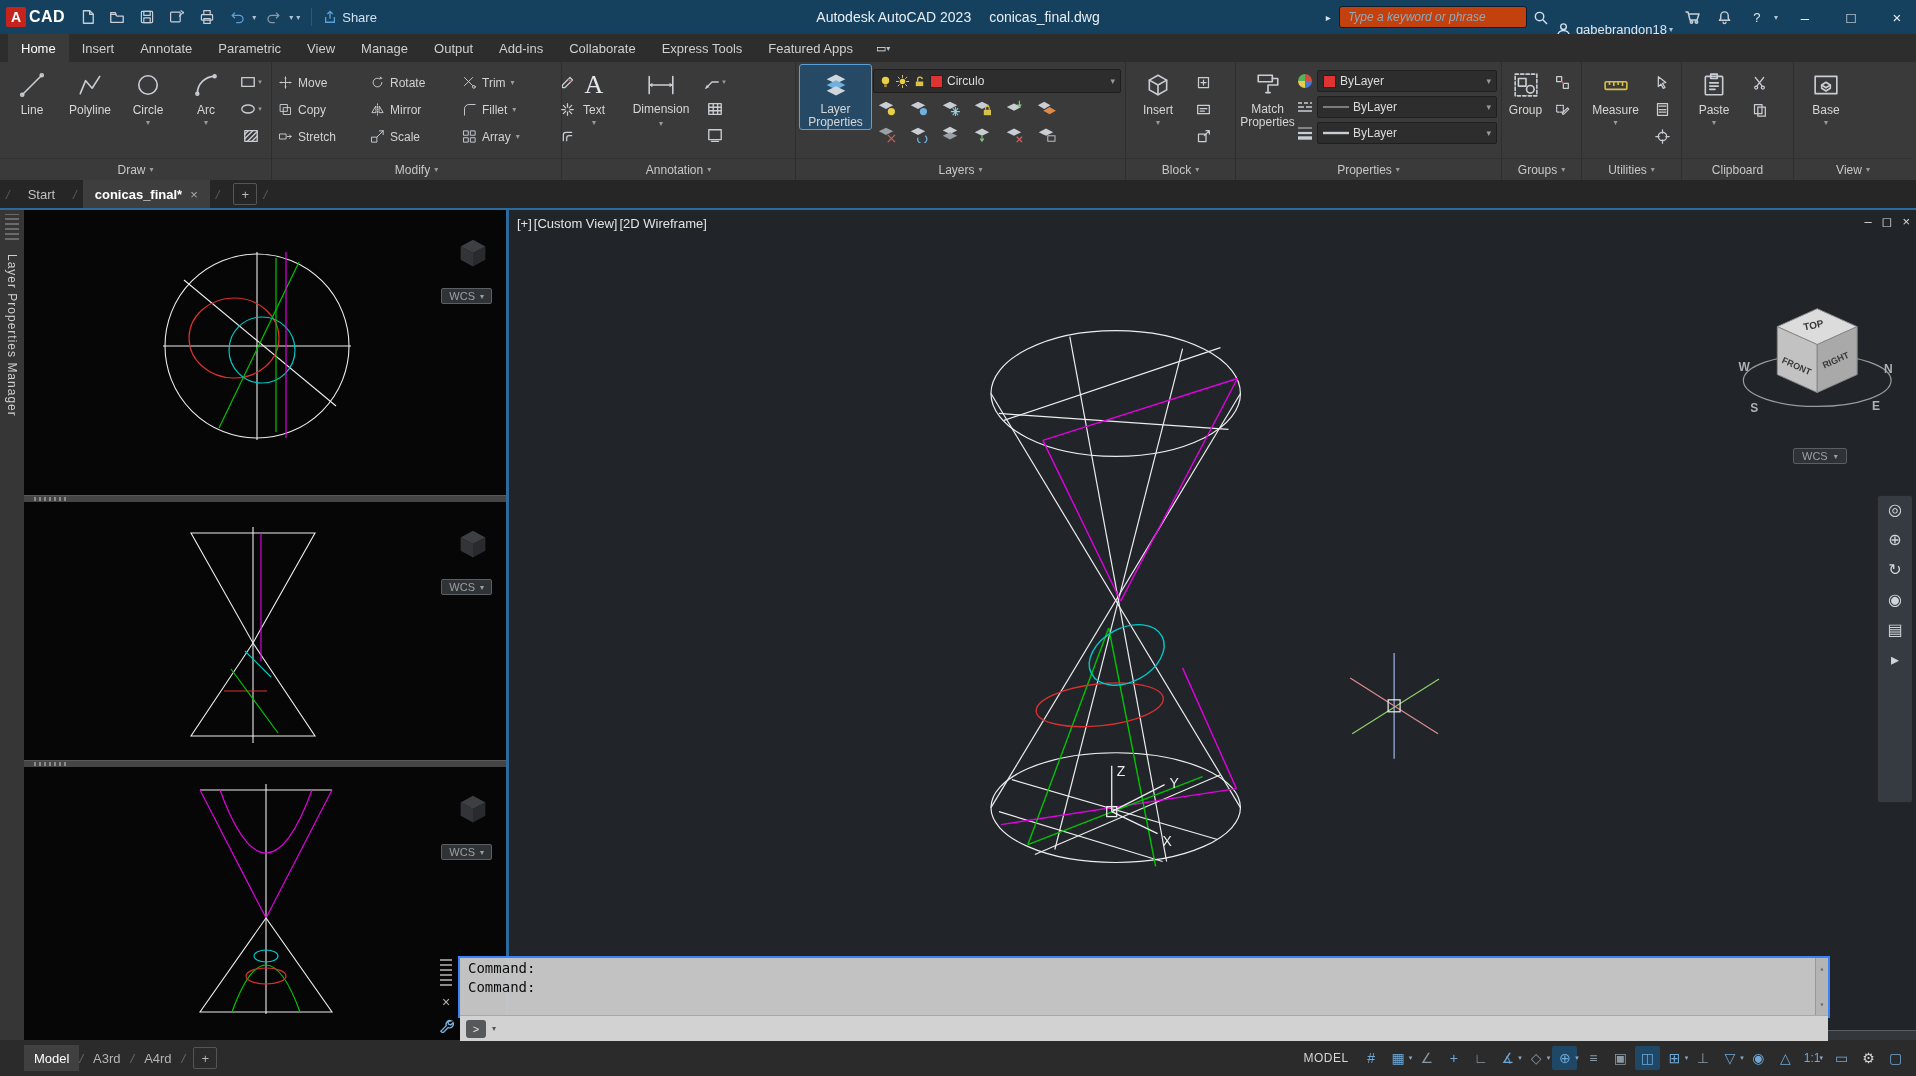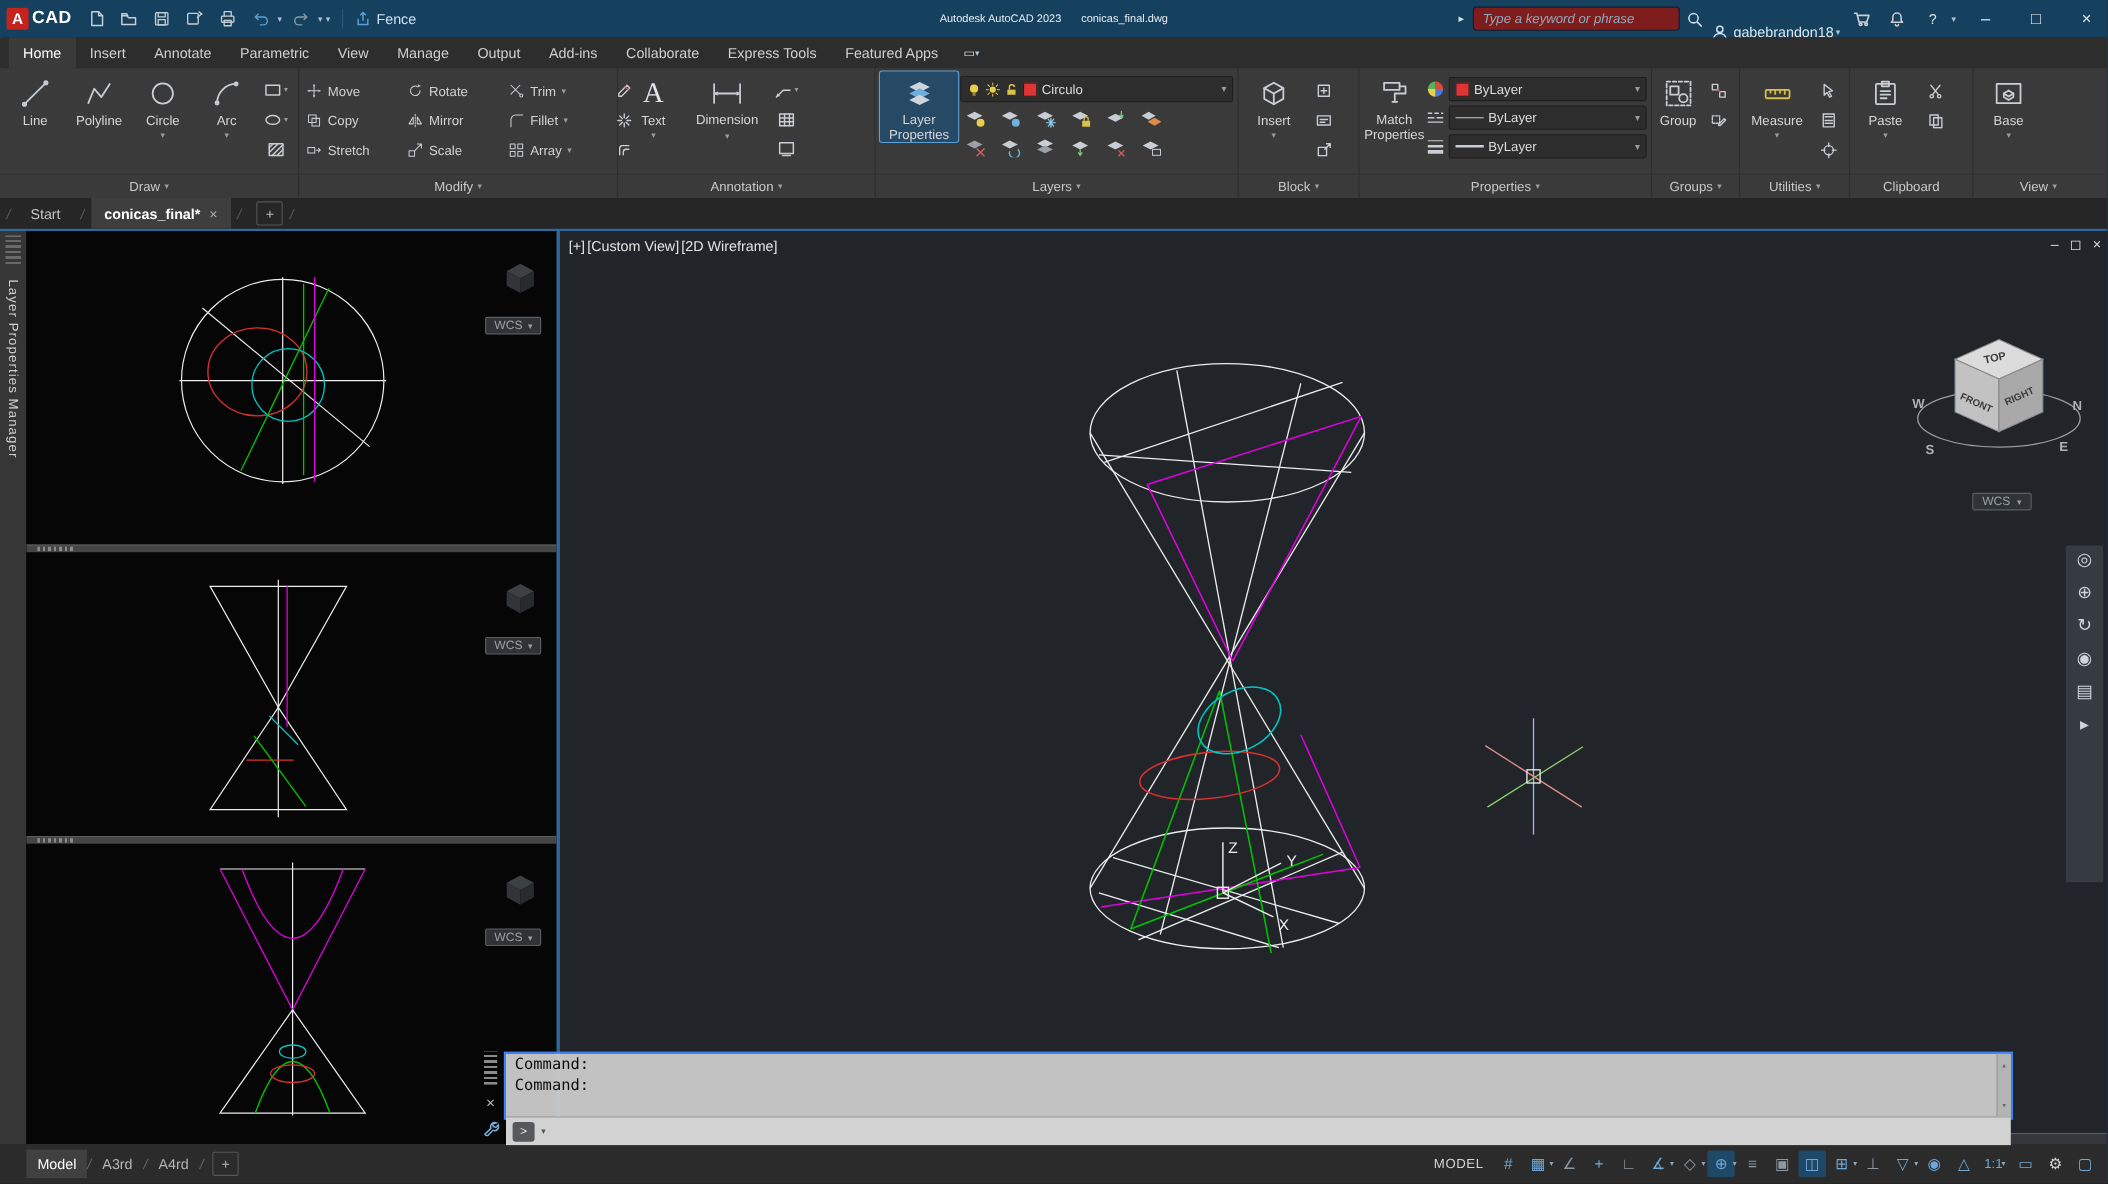--- a/index.html
+++ b/index.html
@@ -13,24 +13,24 @@
             display:flex;align-items:center;color:#dce6ee;font-size:13px;}
   .tb-left{display:flex;align-items:center;gap:6px;padding-left:6px;}
   .logo{display:flex;align-items:center;gap:3px;margin-right:4px;cursor:default}
   .logo-a{width:20px;height:20px;background:#c5231c;color:#fff;font-weight:bold;font-size:14px;
           display:flex;align-items:center;justify-content:center;border-radius:2px;}
   .logo-cad{color:#fff;font-weight:bold;font-size:16px;letter-spacing:.5px}
   .qat-btn{width:24px;height:24px;display:flex;align-items:center;justify-content:center;border-radius:2px;}
   .tb-caret{font-size:8px;color:#aec3d4;margin-left:-3px}
   .tb-sep{width:1px;height:18px;background:#2c587a;margin:0 5px}
   .share{display:flex;align-items:center;gap:5px;color:#cfe2f2;}
-  .tb-title{position:absolute;left:50%;transform:translateX(-50%);display:flex;gap:18px;font-size:10px;color:#e8eef4;white-space:nowrap}
+  .tb-title{position:absolute;left:50%;transform:translateX(-50%);display:flex;gap:18px;font-size:14px;color:#e8eef4;white-space:nowrap}
   .tb-right{margin-left:auto;display:flex;align-items:center;gap:8px;padding-right:0;}
   .search-wrap{display:flex;align-items:center;gap:6px;}
-  .search-input{width:170px;height:20px;background:#7f1d1d;border:1px solid #0a1f33;border-radius:3px;
+  .search-input{width:170px;height:20px;background:#c2410c;border:1px solid #0a1f33;border-radius:3px;
                 color:#cfe0ee;font-size:12px;padding:0 8px;outline:none;font-family:"Liberation Sans",sans-serif}
   .search-input::placeholder{font-style:italic;color:#8fa8bd}
   .user{display:flex;align-items:center;gap:5px;margin-top:24px;}
   .winbtn{width:38px;height:34px;display:flex;align-items:center;justify-content:center;color:#e8eef4;font-size:15px;}
 
   
   .ribbon-tabs{position:absolute;left:0;top:34px;width:100%;height:28px;background:#2d2d2d;
                display:flex;align-items:stretch;padding-left:8px;font-size:13px;color:#cfcfcf;}
   .rtab{display:flex;align-items:center;padding:0 13px;cursor:default}
   .rtab.active{background:#3a3a3a;color:#fff;}
@@ -191,21 +191,21 @@
           </svg>
         </span>
       <span class="tb-caret">▾</span>
       <span class="tb-caret">▾</span>
       <span class="tb-sep"></span>
       <div class="share">
         <svg width="14" height="14" viewBox="0 0 16 16" fill="none" stroke="#5aa0d8" stroke-width="1.5">
             <path d="M8 10V2M5 4.5L8 1.5l3 3"></path>
             <path d="M3 8v6h10V8"></path>
           </svg>
-        <span>Fence</span>
+        <span>Share</span>
       </div>
     </div>
     <div class="tb-title">
       <span>Autodesk AutoCAD 2023</span>
       <span>conicas_final.dwg</span>
     </div>
     <div class="tb-right">
       <span style="color:#cfe0ee;font-size:10px">▸</span>
       <div class="search-wrap">
         <input class="search-input" placeholder="Type a keyword or phrase" style="">

